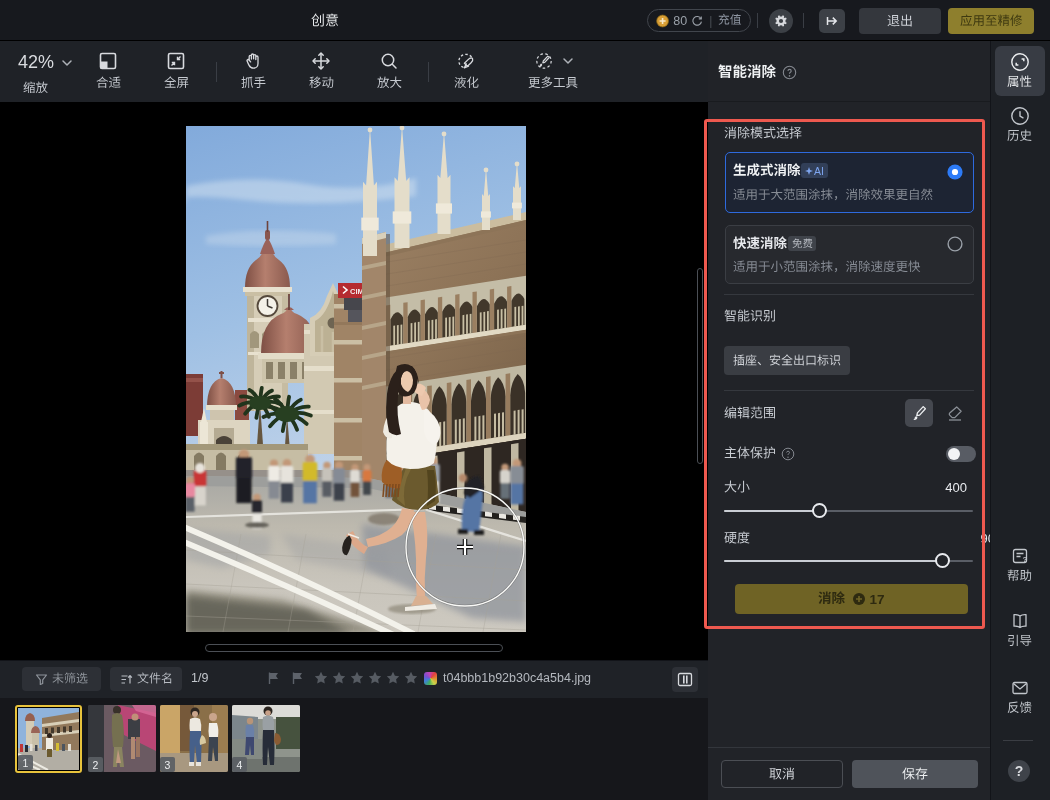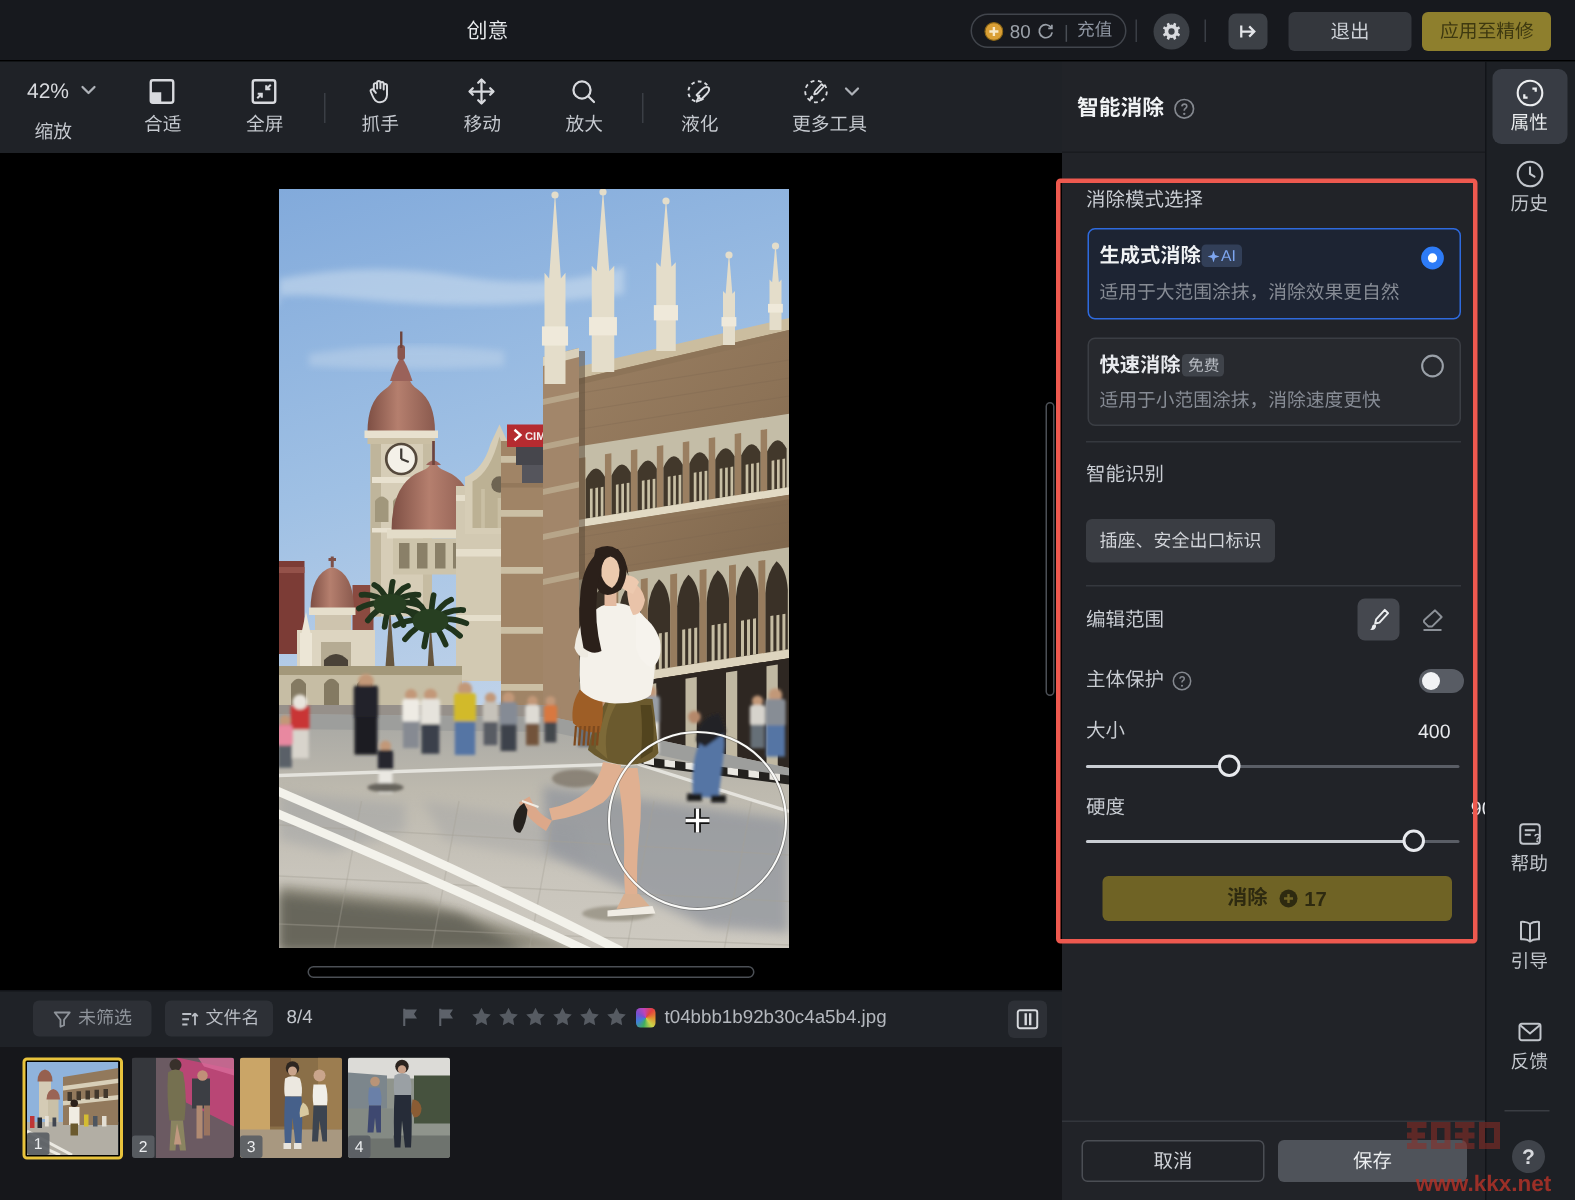--- a/index.html
+++ b/index.html
@@ -68,21 +68,21 @@
           <path transform="translate(0,0)" d="M264 490C305 382 353 239 372 146L443 175C421 268 373 407 329 517ZM481 546C513 437 550 295 564 202L636 224C621 317 584 456 549 565ZM468 828C487 793 507 747 521 711H121V438C121 296 114 97 36 -45C54 -52 88 -74 102 -87C184 62 197 286 197 438V640H942V711H606C593 747 565 804 541 848ZM209 39V-33H955V39H684C776 194 850 376 898 542L819 571C781 398 704 194 607 39Z"></path>
           <path transform="translate(1000,0)" d="M153 770V407C153 266 143 89 32 -36C49 -45 79 -70 90 -85C167 0 201 115 216 227H467V-71H543V227H813V22C813 4 806 -2 786 -3C767 -4 699 -5 629 -2C639 -22 651 -55 655 -74C749 -75 807 -74 841 -62C875 -50 887 -27 887 22V770ZM227 698H467V537H227ZM813 698V537H543V698ZM227 466H467V298H223C226 336 227 373 227 407ZM813 466V298H543V466Z"></path>
           <path transform="translate(2000,0)" d="M146 423C184 436 238 437 783 463C808 437 830 412 845 391L910 437C856 505 743 603 653 670L594 631C635 600 679 563 719 525L254 507C317 564 381 636 442 714H917V785H77V714H343C283 635 216 566 191 544C164 518 142 501 122 497C130 477 143 439 146 423ZM460 415V285H142V215H460V30H54V-41H948V30H537V215H864V285H537V415Z"></path>
           <path transform="translate(3000,0)" d="M51 762C77 693 101 602 106 543L161 556C154 616 131 706 103 775ZM328 779C315 712 286 614 264 555L311 540C336 596 367 689 391 763ZM41 504V434H170C139 324 83 192 30 121C42 101 62 68 69 45C110 104 150 198 182 294V-78H251V319C281 266 316 201 330 167L381 224C361 256 277 381 251 412V434H363V504H251V837H182V504ZM636 840V759H426V701H636V639H451V584H636V517H398V458H960V517H707V584H912V639H707V701H934V759H707V840ZM823 341V266H532V341ZM460 398V-79H532V84H823V-2C823 -13 819 -17 806 -17C794 -18 753 -18 707 -16C717 -34 726 -60 729 -79C792 -79 833 -78 860 -68C886 -57 893 -39 893 -2V398ZM532 212H823V137H532Z"></path>
           <path transform="translate(4000,0)" d="M698 386C644 334 543 287 454 260C468 248 486 230 496 215C591 247 694 299 755 362ZM794 287C726 216 594 159 467 130C482 116 497 95 506 80C641 117 774 179 850 263ZM887 179C798 76 614 12 413 -17C428 -33 444 -59 452 -77C664 -40 852 32 952 151ZM306 561V78H370V561ZM553 668H832C798 613 749 566 692 528C630 570 584 619 553 668ZM565 841C523 733 451 629 370 562C387 552 415 530 428 518C458 546 488 579 517 616C545 574 584 532 633 494C554 452 462 424 371 407C384 393 400 366 407 350C507 371 605 404 690 454C756 412 836 378 930 356C939 373 958 402 972 416C887 432 813 459 750 492C827 548 890 620 928 712L885 734L871 731H590C607 761 621 792 634 823ZM235 834C187 679 107 526 20 426C33 407 53 367 59 349C92 388 123 432 153 481V-80H224V614C255 678 282 747 304 815Z"></path>
         </g>
       </svg>
     </div>
     <div class="abs" style="left:0;top:41px;width:708px;height:61px;background:#1f2227;"></div>
     <div class="abs row" style="left:18px;top:52px;">
-      <span style="color:#d8dade;font-size:14px;">42%</span>
+      <span style="color:#d8dade;font-size:18px;">42%</span>
       <span style="margin-left:6px;">
         <svg width="14" height="14" viewBox="0 0 14 14" fill="none" style="display:block">
           <path d="M3 5l4 4 4-4" stroke="#aeb2b8" stroke-width="1.5" fill="none" stroke-linecap="round" stroke-linejoin="round"></path>
         </svg>
       </span>
     </div>
     <div class="abs" style="left:23px;top:81px;">
       <svg class="ct" width="25" height="15" viewBox="0 0 25 15" style="display:block">
         <g transform="translate(0,11.00) scale(0.012500,-0.012500)" fill="#c6cad0">
           <path transform="translate(0,0)" d="M44 53 62 -18C146 14 253 56 357 96L344 159C232 118 120 77 44 53ZM63 423C77 429 99 434 208 447C169 383 133 332 117 312C88 276 67 250 47 247C55 229 65 196 69 182C86 194 117 204 318 254L315 291V315L168 282C237 371 304 479 361 586L301 620C285 584 266 548 246 513L136 503C194 590 250 700 294 807L227 837C188 716 117 586 95 553C74 518 57 495 39 491C48 472 59 438 63 423ZM472 612C446 506 389 374 315 291C327 279 346 256 355 242C378 267 399 295 419 326V-80H483V446C506 496 524 547 539 595ZM562 404V-79H627V-32H854V-74H922V404H742L768 505H936V567H547V505H694C688 472 681 435 673 404ZM590 821C604 798 619 769 631 743H369V580H438V680H879V594H951V743H707C694 772 672 812 653 843ZM627 160H854V29H627ZM627 221V342H854V221Z"></path>
@@ -1014,21 +1014,21 @@
         <path d="M1.5 3h6M1.5 6.5h4.5M1.5 10h3.5M10 2.5v8M10 2.5 8.2 4.6M10 2.5l1.8 2.1" stroke="#b9bdc4" stroke-width="1.2" fill="none"></path>
       </svg>
       <svg class="ct" width="36" height="14" viewBox="0 0 36 14" style="display:block">
         <g transform="translate(0,10.56) scale(0.012000,-0.012000)" fill="#b9bdc4">
           <path transform="translate(0,0)" d="M423 823C453 774 485 707 497 666L580 693C566 734 531 799 501 847ZM50 664V590H206C265 438 344 307 447 200C337 108 202 40 36 -7C51 -25 75 -60 83 -78C250 -24 389 48 502 146C615 46 751 -28 915 -73C928 -52 950 -20 967 -4C807 36 671 107 560 201C661 304 738 432 796 590H954V664ZM504 253C410 348 336 462 284 590H711C661 455 592 344 504 253Z"></path>
           <path transform="translate(1000,0)" d="M317 341V268H604V-80H679V268H953V341H679V562H909V635H679V828H604V635H470C483 680 494 728 504 775L432 790C409 659 367 530 309 447C327 438 359 420 373 409C400 451 425 504 446 562H604V341ZM268 836C214 685 126 535 32 437C45 420 67 381 75 363C107 397 137 437 167 480V-78H239V597C277 667 311 741 339 815Z"></path>
           <path transform="translate(2000,0)" d="M263 529C314 494 373 446 417 406C300 344 171 299 47 273C61 256 79 224 86 204C141 217 197 233 252 253V-79H327V-27H773V-79H849V340H451C617 429 762 553 844 713L794 744L781 740H427C451 768 473 797 492 826L406 843C347 747 233 636 69 559C87 546 111 519 122 501C217 550 296 609 361 671H733C674 583 587 508 487 445C440 486 374 536 321 572ZM773 42H327V271H773Z"></path>
         </g>
       </svg>
     </div>
-    <div class="abs" style="left:191px;top:671px;color:#c2c6cc;font-size:12.5px;">8/4</div>
+    <div class="abs" style="left:191px;top:671px;color:#c2c6cc;font-size:12.5px;">1/9</div>
     <div class="abs" style="left:267px;top:671px;">
       <svg width="14" height="14" viewBox="0 0 14 14" style="display:block">
         <path d="M2.5 1.5v11.5" stroke="#5d626a" stroke-width="1.4"></path>
         <path d="M2.5 2h8.5l-2 3 2 3H2.5z" fill="#5d626a"></path>
       </svg>
     </div>
     <div class="abs" style="left:291px;top:671px;">
       <svg width="14" height="14" viewBox="0 0 14 14" style="display:block">
         <path d="M2.5 1.5v11.5" stroke="#5d626a" stroke-width="1.4"></path>
         <path d="M2.5 2h8.5l-2 3 2 3H2.5z" fill="#5d626a"></path>
@@ -1150,23 +1150,12 @@
         <circle cx="36" cy="8" r="2.8" fill="#c8a088"></circle>
         <path d="M31 12 Q30 20 31 25 L42 25 Q43 18 41 12 Q36 9 31 12 Z" fill="#9aa0a4"></path>
         <path d="M31 25 Q30 44 31 60 L35 60 L36 42 L38 60 L42 60 Q43 44 42 25 Z" fill="#262c38"></path>
         <path d="M43 28 Q48 28 49 34 Q49 40 44 40 L42 36 Z" fill="#8a5c34"></path>
         <path d="M14 20 Q13 28 14 32 L22 32 Q23 26 21 20 Z" fill="#6a80a8"></path>
         <path d="M14 32 L13 50 L17 50 L18 40 L19 50 L22 50 L22 32 Z" fill="#3e4870"></path>
         <circle cx="18" cy="16" r="3.2" fill="#b89478"></circle>
       </svg>
       <div style="position:absolute;left:0px;bottom:0px;width:15px;height:15px;background:rgba(90,94,100,.92);border-radius:2px;color:#eceef0;font-size:10.5px;display:flex;align-items:center;justify-content:center;">4</div>
     </div>
-    <div class="abs" style="left:936px;top:745px;width:106px;height:55px;z-index:60;">
-      <svg width="106" height="55" viewBox="0 0 106 55" style="display:block">
-        <g fill="#8e2d26" opacity="0.55">
-          <path d="M2 3h13v4H9v3h5v4H9v3h6v4H2v-4h3v-3H2v-4h3V7H2z"></path>
-          <path d="M18 3h13v18H18zm4 4v10h5V7z"></path>
-          <path d="M34 3h13v4h-4v3h4v4h-4v3h4v4H34v-4h5v-3h-5v-4h5V7h-5z"></path>
-          <path d="M50 3h14v18H50zm4 4v10h6V7z"></path>
-        </g>
-        <text x="53" y="49" fill="#b03228" font-size="15" font-weight="bold" text-anchor="middle" font-family="Liberation Sans" opacity="0.85">www.kkx.net</text>
-      </svg>
-    </div>
   </div>
 </body></html>

